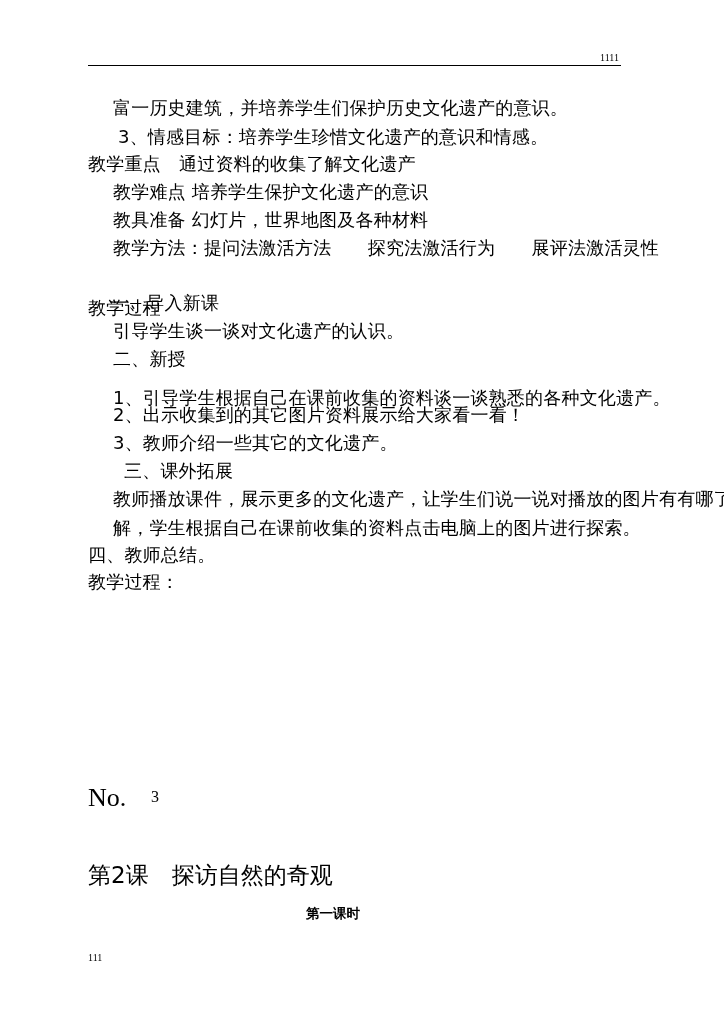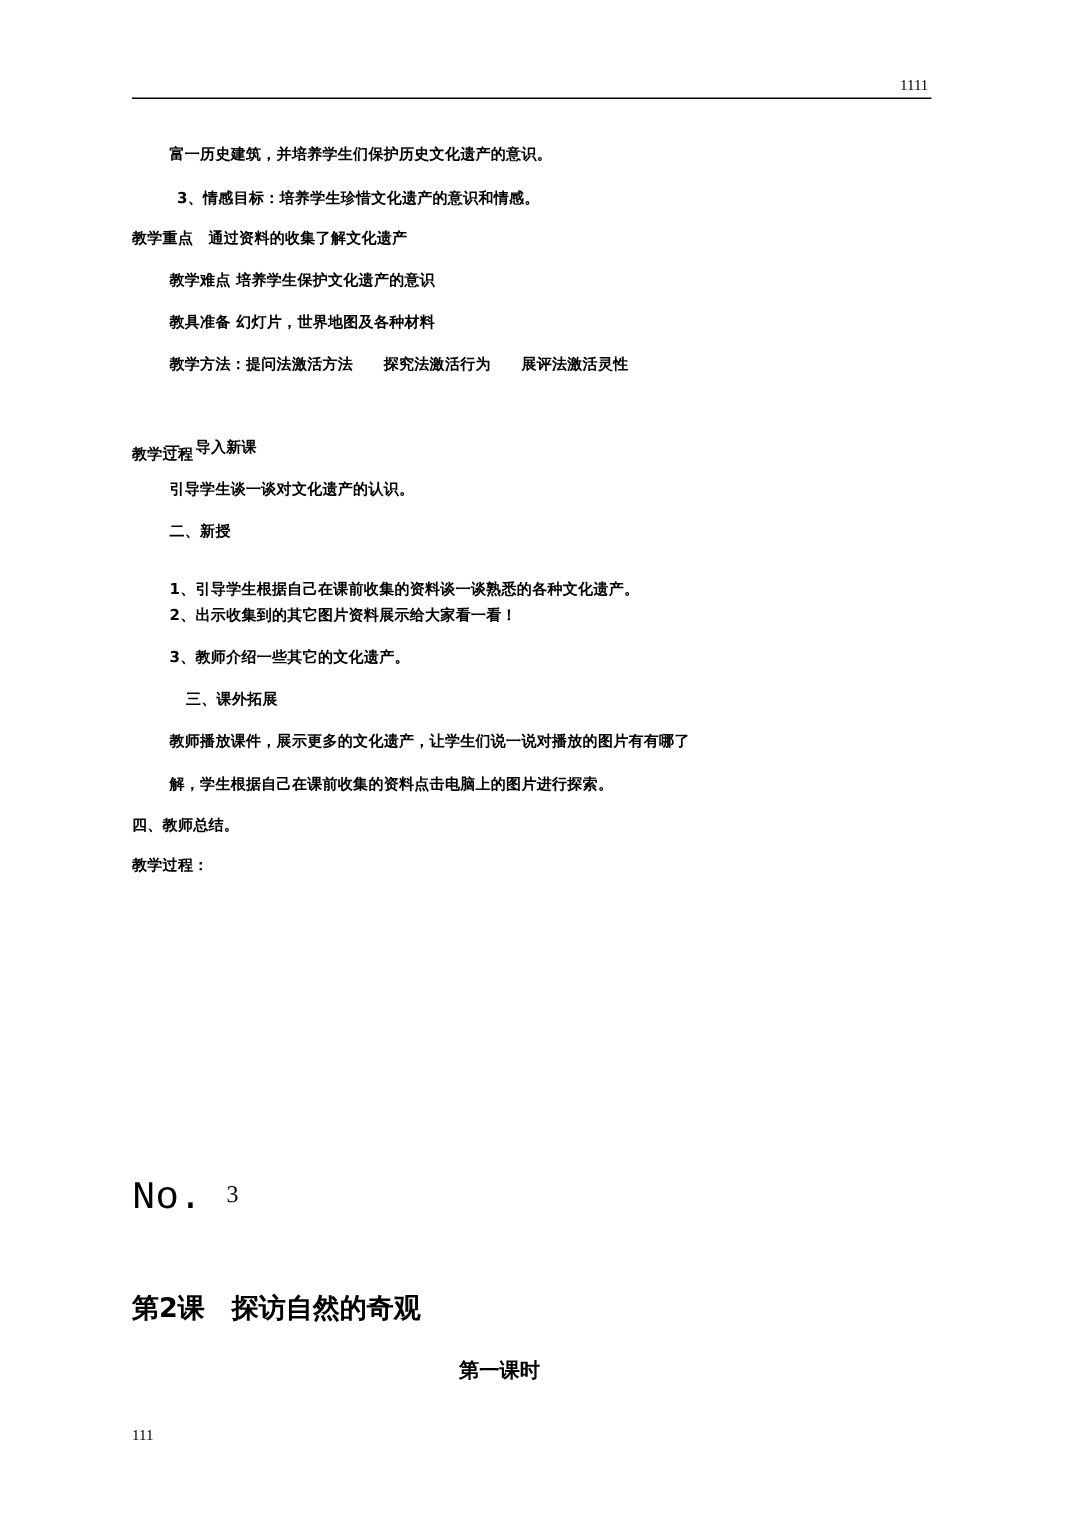--- a/index.html
+++ b/index.html
@@ -1,24 +1,24 @@
 <!DOCTYPE html>
 <html><head>
 <meta charset="utf-8">
 <style>
   html, body { margin: 0; padding: 0; background: #ffffff; }
   body { width: 724px; height: 1024px; position: relative; overflow: hidden;
          font-family: "DejaVu Sans", sans-serif; color: #000000; }
   .abs { position: absolute; white-space: nowrap; }
   .header-num { left: 600px; top: 52px; font-family: "Liberation Serif", serif; font-size: 10px; }
   .header-line { left: 88px; top: 65px; width: 533px; height: 1px; background: #000; }
-  .txt { font-size: 10px; font-weight: bold; letter-spacing: 0.2px; }
-  .no-label { left: 88px; top: 783px; font-family: Liberation Mono, monospace; font-size: 26px; }
+  .txt { font-size: 18px; font-weight: normal; letter-spacing: 0.2px; }
+  .no-label { left: 88px; top: 783px; font-family: Liberation Serif, serif; font-size: 26px; }
   .no-num { left: 151px; top: 788px; font-family: "Liberation Serif", serif; font-size: 16px; }
-  .lesson-title { left: 88px; top: 860px; font-size: 18px; font-weight: bold; }
+  .lesson-title { left: 88px; top: 860px; font-size: 23px; font-weight: normal; }
   .lesson-sub { left: 306px; top: 905px; font-size: 13.5px; font-weight: bold; }
   .footer-num { left: 88px; top: 952px; font-family: "Liberation Serif", serif; font-size: 10px; text-align: center; }
 </style>
 </head>
 <body>
 
 <div class="abs header-num">1111</div>
 <div class="abs header-line"></div>
 
 <div class="abs txt" style="left:113px;top:96px;">富一历史建筑，并培养学生们保护历史文化遗产的意识。</div>

